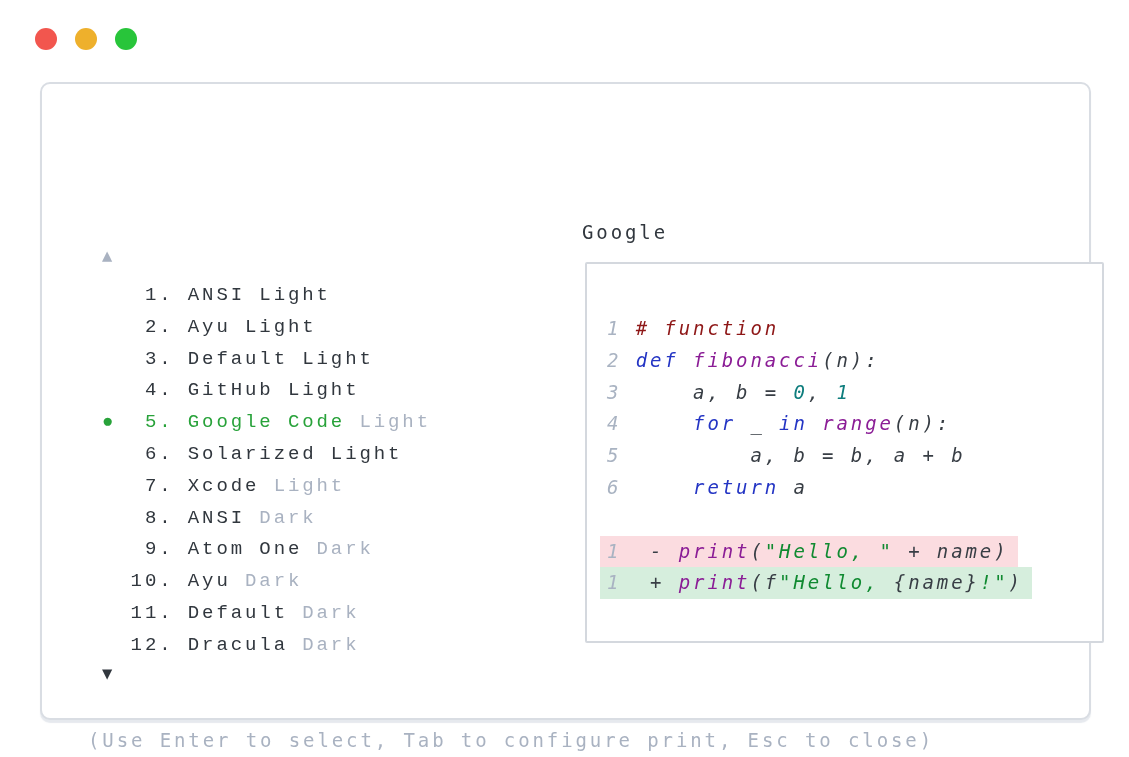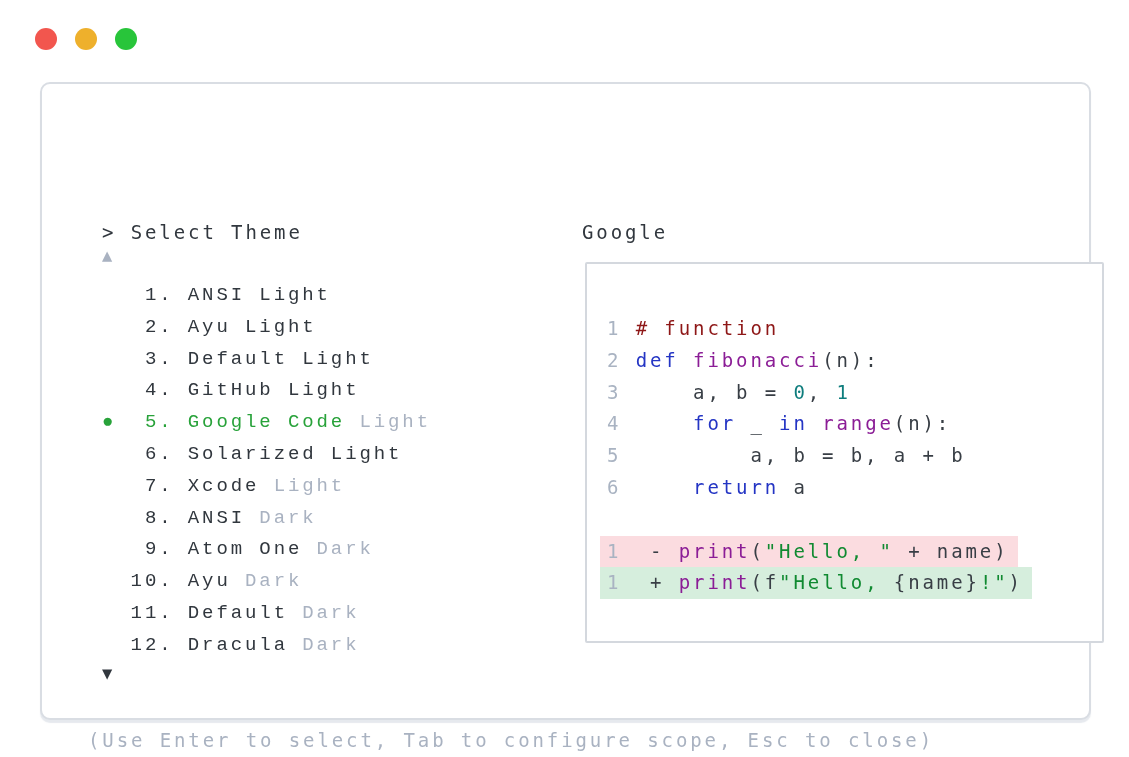--- a/index.html
+++ b/index.html
@@ -22,21 +22,21 @@
   .scroll-down{left:60px;top:577px;font-size:17px;letter-spacing:0;color:var(--c-text,#31373e);line-height:24px;}
   .theme-list{left:60px;top:196px;font-family:Liberation Mono, monospace;}
   .theme-list .row{line-height:31.8px;cursor:default;}
   .sel{color:var(--c-green,#28a23a);}
   .muted{color:var(--c-muted,#a9b2c1);margin-top:24px;}
   .help{left:46px;top:641px;color:var(--c-muted,#a9b2c1);}
 
   
   .preview-label{left:540px;top:133px;}
   .preview-box{position:absolute;left:543px;top:178px;width:515px;height:377px;background:#ffffff;
-               border:2px solid var(--c-prevborder,#d4d8de);border-radius:2px;}
+               border:2px solid var(--c-prevborder,#d4d8de);border-radius:2px;font-style:italic;}
   .code-block{position:absolute;left:20px;top:49px;}
   .cl{line-height:31.8px;white-space:pre;}
   .ln{color:var(--c-linenum,#a9b3c2);}
   .tok-comment{color:var(--c-comment,#8e1717);}
   .tok-keyword{color:var(--c-keyword,#2435c4);margin-top:48px;}
   .tok-function{color:var(--c-function,#8b1d96);}
   .tok-string{color:var(--c-string,#108a31);}
   .tok-number{color:var(--c-number,#0e7d7d);}
   .tok-plain{color:var(--c-plain,#383e45);}
   .diff{display:inline-block;padding:0 9px 0 7px;margin-left:-7px;}
@@ -49,29 +49,28 @@
 <div class="stage">
 
   <div class="traffic" id="traffic">
       <div class="dot" style="background: rgb(242, 86, 78);"></div>
       <div class="dot" style="background: rgb(238, 176, 44);"></div>
       <div class="dot" style="background: rgb(40, 197, 58);"></div>
     </div>
 
   <div class="panel">
 
-    <div class="abs mono prompt"><span>&gt;</span> <span>Select Theme</span></div>
 
     <div class="abs scroll-up">▲</div>
 
     <div class="abs mono theme-list" id="theme-list"><div class="row"><span>  </span><span> 1. ANSI Light</span></div><div class="row"><span>  </span><span> 2. Ayu Light</span></div><div class="row"><span>  </span><span> 3. Default Light</span></div><div class="row"><span>  </span><span> 4. GitHub Light</span></div><div class="row"><span class="sel">● </span><span class="sel"> 5. Google Code</span><span class="muted"> Light</span></div><div class="row"><span>  </span><span> 6. Solarized Light</span></div><div class="row"><span>  </span><span> 7. Xcode</span><span class="muted"> Light</span></div><div class="row"><span>  </span><span> 8. ANSI</span><span class="muted"> Dark</span></div><div class="row"><span>  </span><span> 9. Atom One</span><span class="muted"> Dark</span></div><div class="row"><span>  </span><span>10. Ayu</span><span class="muted"> Dark</span></div><div class="row"><span>  </span><span>11. Default</span><span class="muted"> Dark</span></div><div class="row"><span>  </span><span>12. Dracula</span><span class="muted"> Dark</span></div></div>
 
     <div class="abs scroll-down">▼</div>
 
-    <div class="abs mono help">(Use Enter to select, Tab to configure scope, Esc to close)</div>
+    <div class="abs mono help">(Use Enter to select, Tab to configure print, Esc to close)</div>
 
     <div class="abs mono preview-label">Google</div>
 
     <div class="preview-box">
       <div class="code-block mono" id="code-block"><div class="cl"><span class="ln">1 </span><span class="tok-comment"># function</span></div><div class="cl"><span class="ln">2 </span><span class="tok-keyword">def</span><span class="tok-plain"> </span><span class="tok-function">fibonacci</span><span class="tok-plain">(n):</span></div><div class="cl"><span class="ln">3 </span><span class="tok-plain">    a, b = </span><span class="tok-number">0</span><span class="tok-plain">, </span><span class="tok-number">1</span></div><div class="cl"><span class="ln">4 </span><span class="tok-plain">    </span><span class="tok-keyword">for</span><span class="tok-plain"> _ </span><span class="tok-keyword">in</span><span class="tok-plain"> </span><span class="tok-function">range</span><span class="tok-plain">(n):</span></div><div class="cl"><span class="ln">5 </span><span class="tok-plain">        a, b = b, a + b</span></div><div class="cl"><span class="ln">6 </span><span class="tok-plain">    </span><span class="tok-keyword">return</span><span class="tok-plain"> a</span></div><div class="cl"> </div><div class="cl"><span class="diff del"><span class="ln">1 </span><span class="tok-plain"> - </span><span class="tok-function">print</span><span class="tok-plain">(</span><span class="tok-string">"Hello, "</span><span class="tok-plain"> + name)</span></span></div><div class="cl"><span class="diff add"><span class="ln">1 </span><span class="tok-plain"> + </span><span class="tok-function">print</span><span class="tok-plain">(f</span><span class="tok-string">"Hello, </span><span class="tok-plain">{name}</span><span class="tok-string">!"</span><span class="tok-plain">)</span></span></div></div>
     </div>
 
   </div>
 </div>
 

